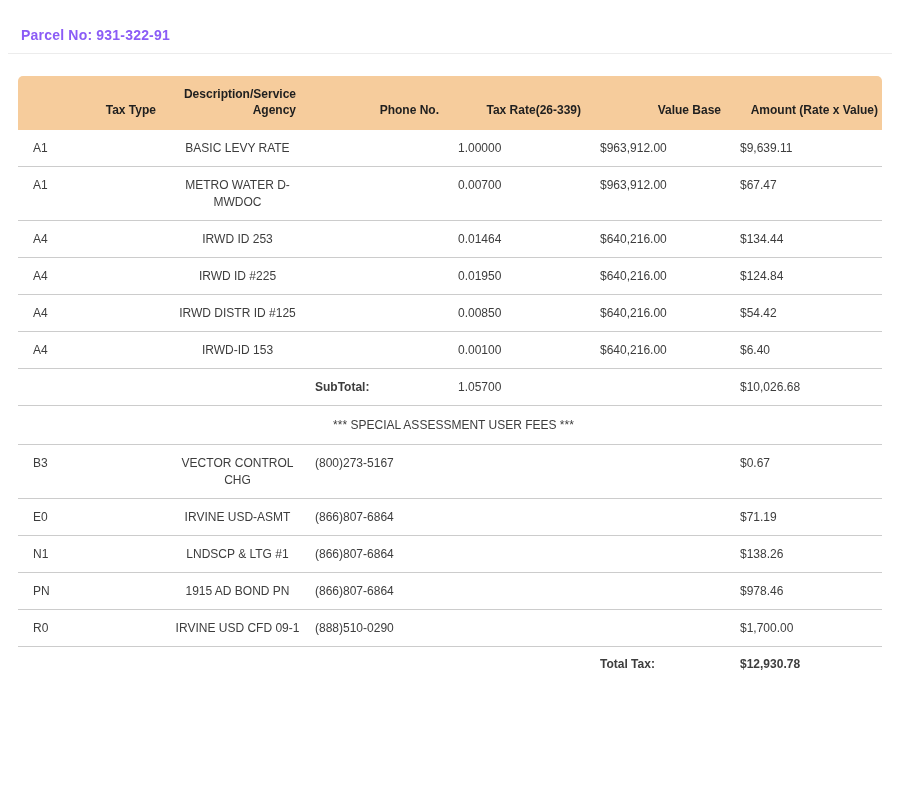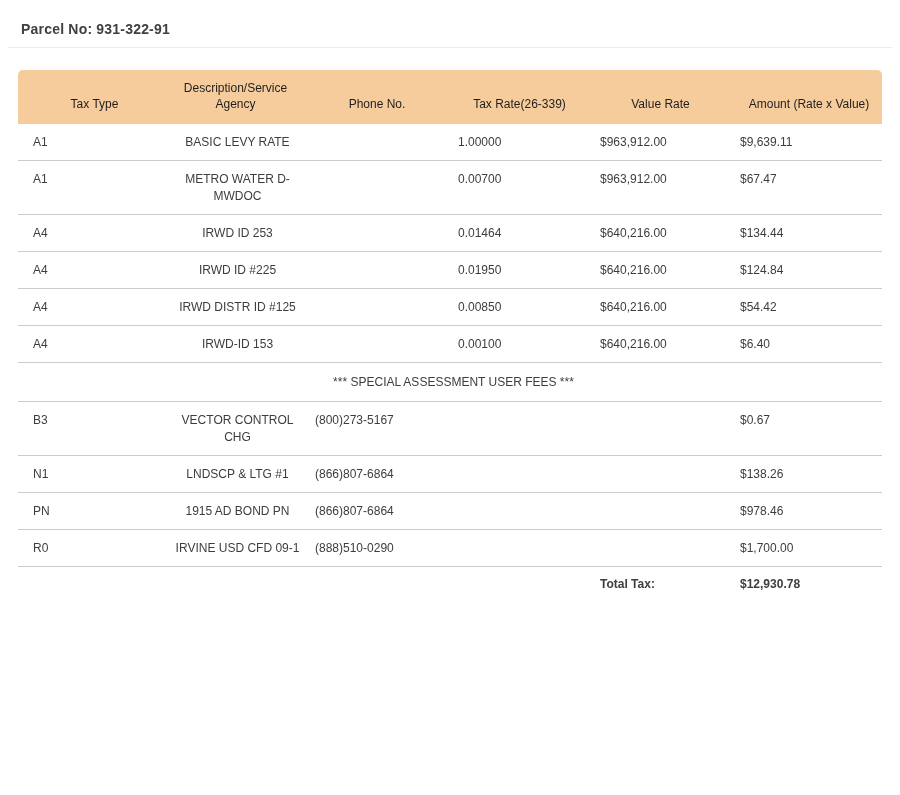--- a/index.html
+++ b/index.html
@@ -7,25 +7,25 @@
   body {
     width: 900px;
     height: 795px;
     font-family: "Liberation Sans", sans-serif;
     color: #3d3d3d;
     overflow: hidden;
   }
   .page { width: 900px; height: 795px; background: #fff; }
 
   .parcel-heading {
-    padding: 21px 0 10px 21px;
+    padding: 27px 0 10px 21px;
     font-size: 14px;
     font-weight: 700;
     letter-spacing: 0.2px;
-    color: #404040;
+    color: #8b5cf6;
   }
   .top-divider {
     margin: 0 8px;
     border-bottom: 1px solid #ececec;
     height: 1px;
   }
 
   table.tax-table {
     margin: 22px 18px 0 18px;
     width: 864px;
@@ -35,23 +35,23 @@
   }
   col.c1 { width: 142px; }
   col.c2 { width: 140px; }
   col.c3 { width: 143px; }
   col.c4 { width: 142px; }
   col.c5 { width: 140px; }
   col.c6 { width: 157px; }
 
   thead th {
     background: #f6cc9c;
-    text-align: center;
+    text-align: right;
     vertical-align: bottom;
-    font-weight: 400;
+    font-weight: 700;
     color: #1f1f1f;
     font-size: 12px;
     height: 54px;
     padding: 8px 4px 12px 15px;
     line-height: 16px;
     margin-top: 36px;
   }
   thead th:first-child { border-radius: 5px 0 0 0; }
   thead th:last-child  { border-radius: 0 5px 0 0; }
 
@@ -96,21 +96,21 @@
         <col class="c5">
         <col class="c6">
     </colgroup>
 
     <thead>
       <tr>
         <th>Tax Type</th>
         <th>Description/Service Agency</th>
         <th>Phone No.</th>
         <th>Tax Rate(26-339)</th>
-        <th>Value Rate</th>
+        <th>Value Base</th>
         <th>Amount (Rate x Value)</th>
       </tr>
     </thead>
 
     <tbody>
 
       <tr>
         <td>A1</td>
         <td class="col-desc">BASIC LEVY RATE</td>
         <td></td>
@@ -152,32 +152,48 @@
       </tr>
       <tr>
         <td>A4</td>
         <td class="col-desc">IRWD-ID 153</td>
         <td></td>
         <td>0.00100</td>
         <td>$640,216.00</td>
         <td>$6.40</td>
       </tr>
 
+      <tr class="subtotal-row">
+        <td></td>
+        <td class="col-desc"></td>
+        <td><span class="lbl-strong">SubTotal:</span></td>
+        <td>1.05700</td>
+        <td></td>
+        <td>$10,026.68</td>
+      </tr>
 
       <tr class="section-row">
         <td colspan="6">*** SPECIAL ASSESSMENT USER FEES ***</td>
       </tr>
 
       <tr>
         <td>B3</td>
         <td class="col-desc">VECTOR CONTROL CHG</td>
         <td>(800)273-5167</td>
         <td></td>
         <td></td>
         <td>$0.67</td>
+      </tr>
+      <tr>
+        <td>E0</td>
+        <td class="col-desc">IRVINE USD-ASMT</td>
+        <td>(866)807-6864</td>
+        <td></td>
+        <td></td>
+        <td>$71.19</td>
       </tr>
       <tr>
         <td>N1</td>
         <td class="col-desc">LNDSCP &amp; LTG #1</td>
         <td>(866)807-6864</td>
         <td></td>
         <td></td>
         <td>$138.26</td>
       </tr>
       <tr>

